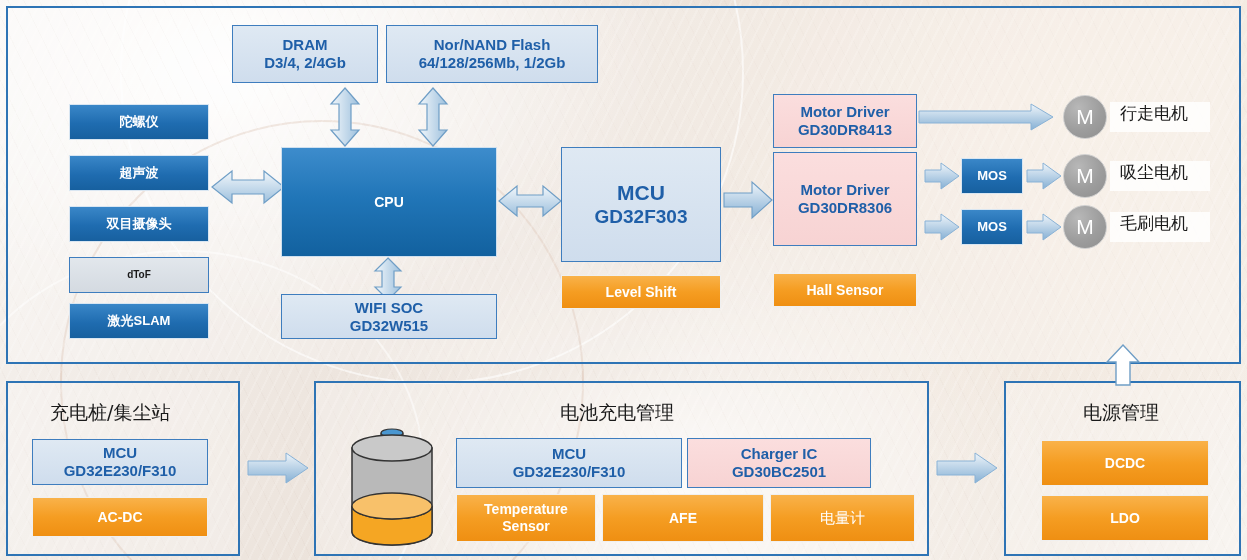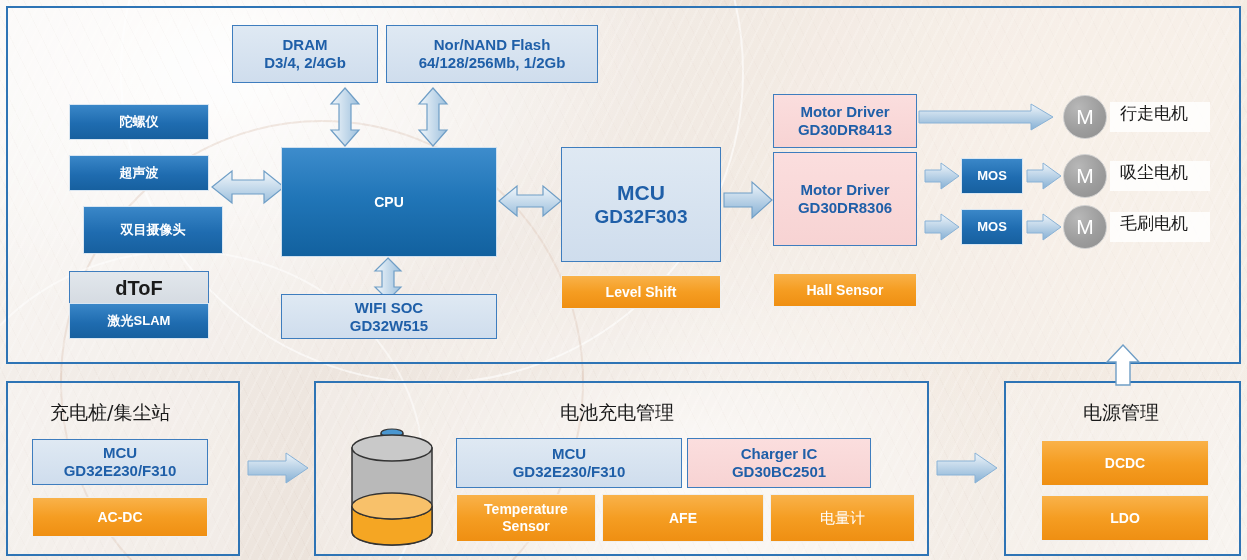--- a/index.html
+++ b/index.html
@@ -34,21 +34,21 @@
   
   .box{position:absolute;box-sizing:border-box;display:flex;flex-direction:column;
        align-items:center;justify-content:center;text-align:center;line-height:1.18;font-weight:bold;}
   .b-blue{background:linear-gradient(180deg,#3a87c8 0%,#1f6cb0 55%,#17609f 100%);
           color:#fff;border:1px solid #d9e6f2;font-size:13px;}
   .b-bluelight{background:linear-gradient(180deg,#dfe9f3 0%,#cfdded 100%);
           color:#1F5FA8;border:1px solid #3E7DBE;font-size:15px;}
   .b-pink{background:linear-gradient(180deg,#fbdede 0%,#f7d3d3 100%);
           color:#1F5FA8;border:1px solid #3E7DBE;font-size:15px;}
   .b-gray{background:linear-gradient(180deg,#e2e7ec 0%,#d4dae1 100%);
-          color:#1a1a1a;border:1px solid #3E7DBE;font-size:20px;margin-top:14px;}
+          color:#1a1a1a;border:1px solid #3E7DBE;font-size:10px;}
   .b-orange{background:linear-gradient(180deg,#f9b24a 0%,#f59d22 50%,#ef8f12 100%);
           color:#fff;border:1px solid #f0f0f0;font-size:14px;font-weight:bold;}
   .b-orange.cn{font-weight:normal;font-size:15px;}
   .b-cpu{background:linear-gradient(180deg,#3d8ccc 0%,#2176b8 45%,#12619f 100%);
           color:#fff;border:1px solid #cfe0ef;font-size:14px;}
   .ln2{font-size:15px;}
 
   
   .motor{position:absolute;width:44px;height:44px;border-radius:50%;
     background:radial-gradient(circle at 34% 28%, #b8b8b8 0%, #9d9d9d 55%, #8e8e8e 100%);
@@ -75,21 +75,21 @@
 </div>
 
 <div class="panel" style="left:6px;top:6px;width:1235px;height:358px;"></div>
 
 <div class="box b-blue" style="left:69px;top:104px;width:140px;height:36px;">
   <span>陀螺仪</span>
 </div>
 <div class="box b-blue" style="left:69px;top:155px;width:140px;height:36px;">
   <span>超声波</span>
 </div>
-<div class="box b-blue" style="left:83px;top:206px;width:140px;height:48px;align-items:center;">
+<div class="box b-blue" style="left:69px;top:206px;width:140px;height:36px;align-items:center;">
   <span>双目摄像头</span>
 </div>
 <div class="box b-gray" style="left:69px;top:257px;width:140px;height:36px;">
   <span>dToF</span>
 </div>
 <div class="box b-blue" style="left:69px;top:303px;width:140px;height:36px;">
   <span>激光SLAM</span>
 </div>
 
 <div class="arrow" style="left:212px;top:163px;width:72px;height:48px;">

